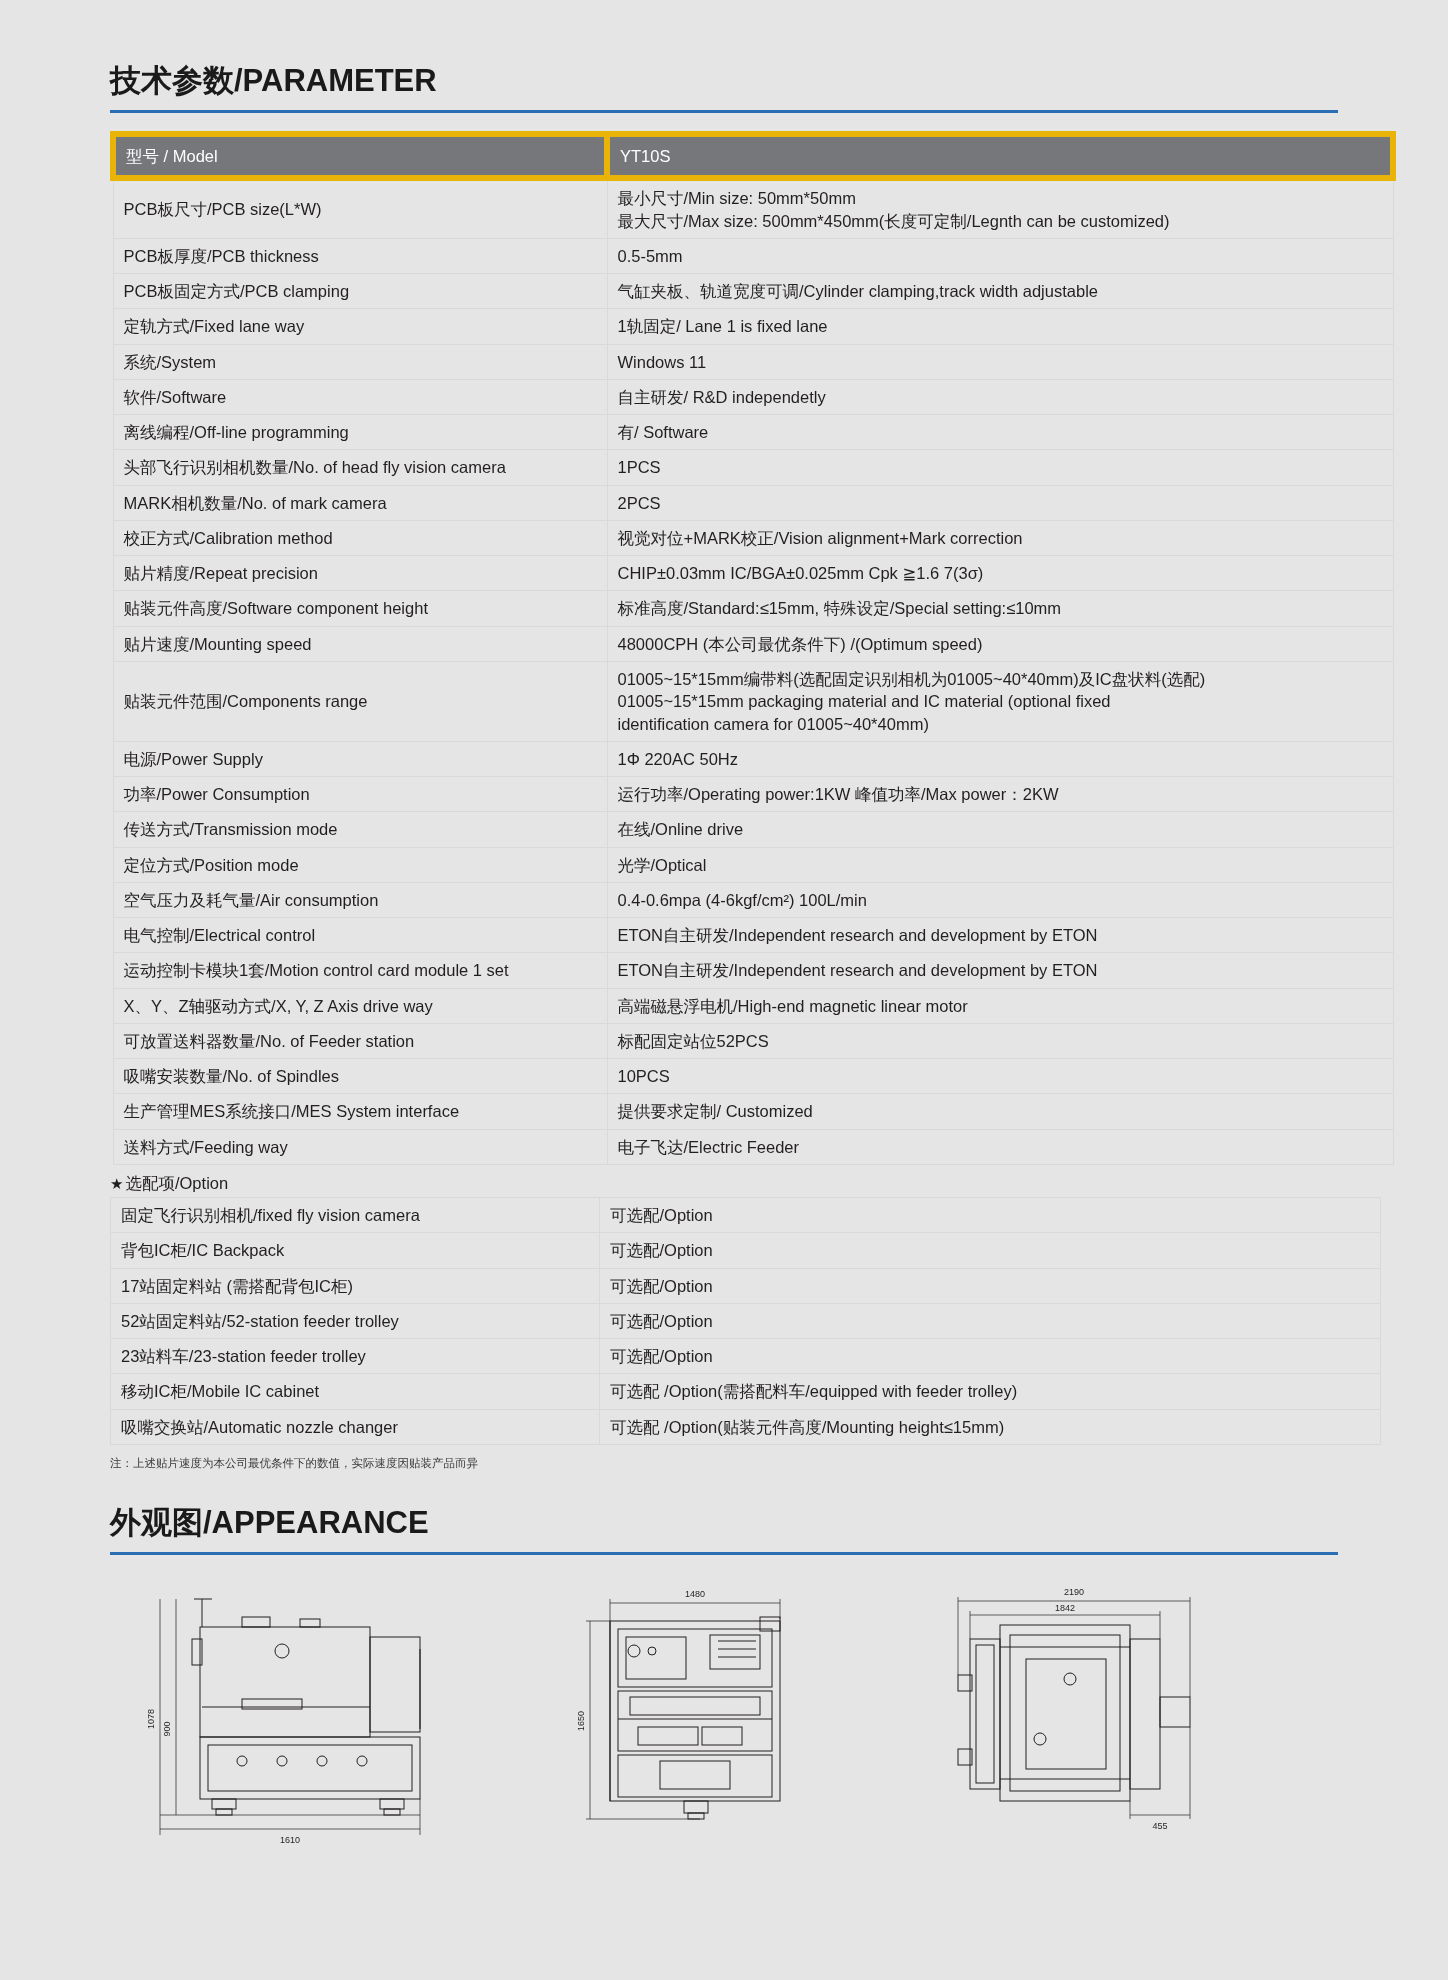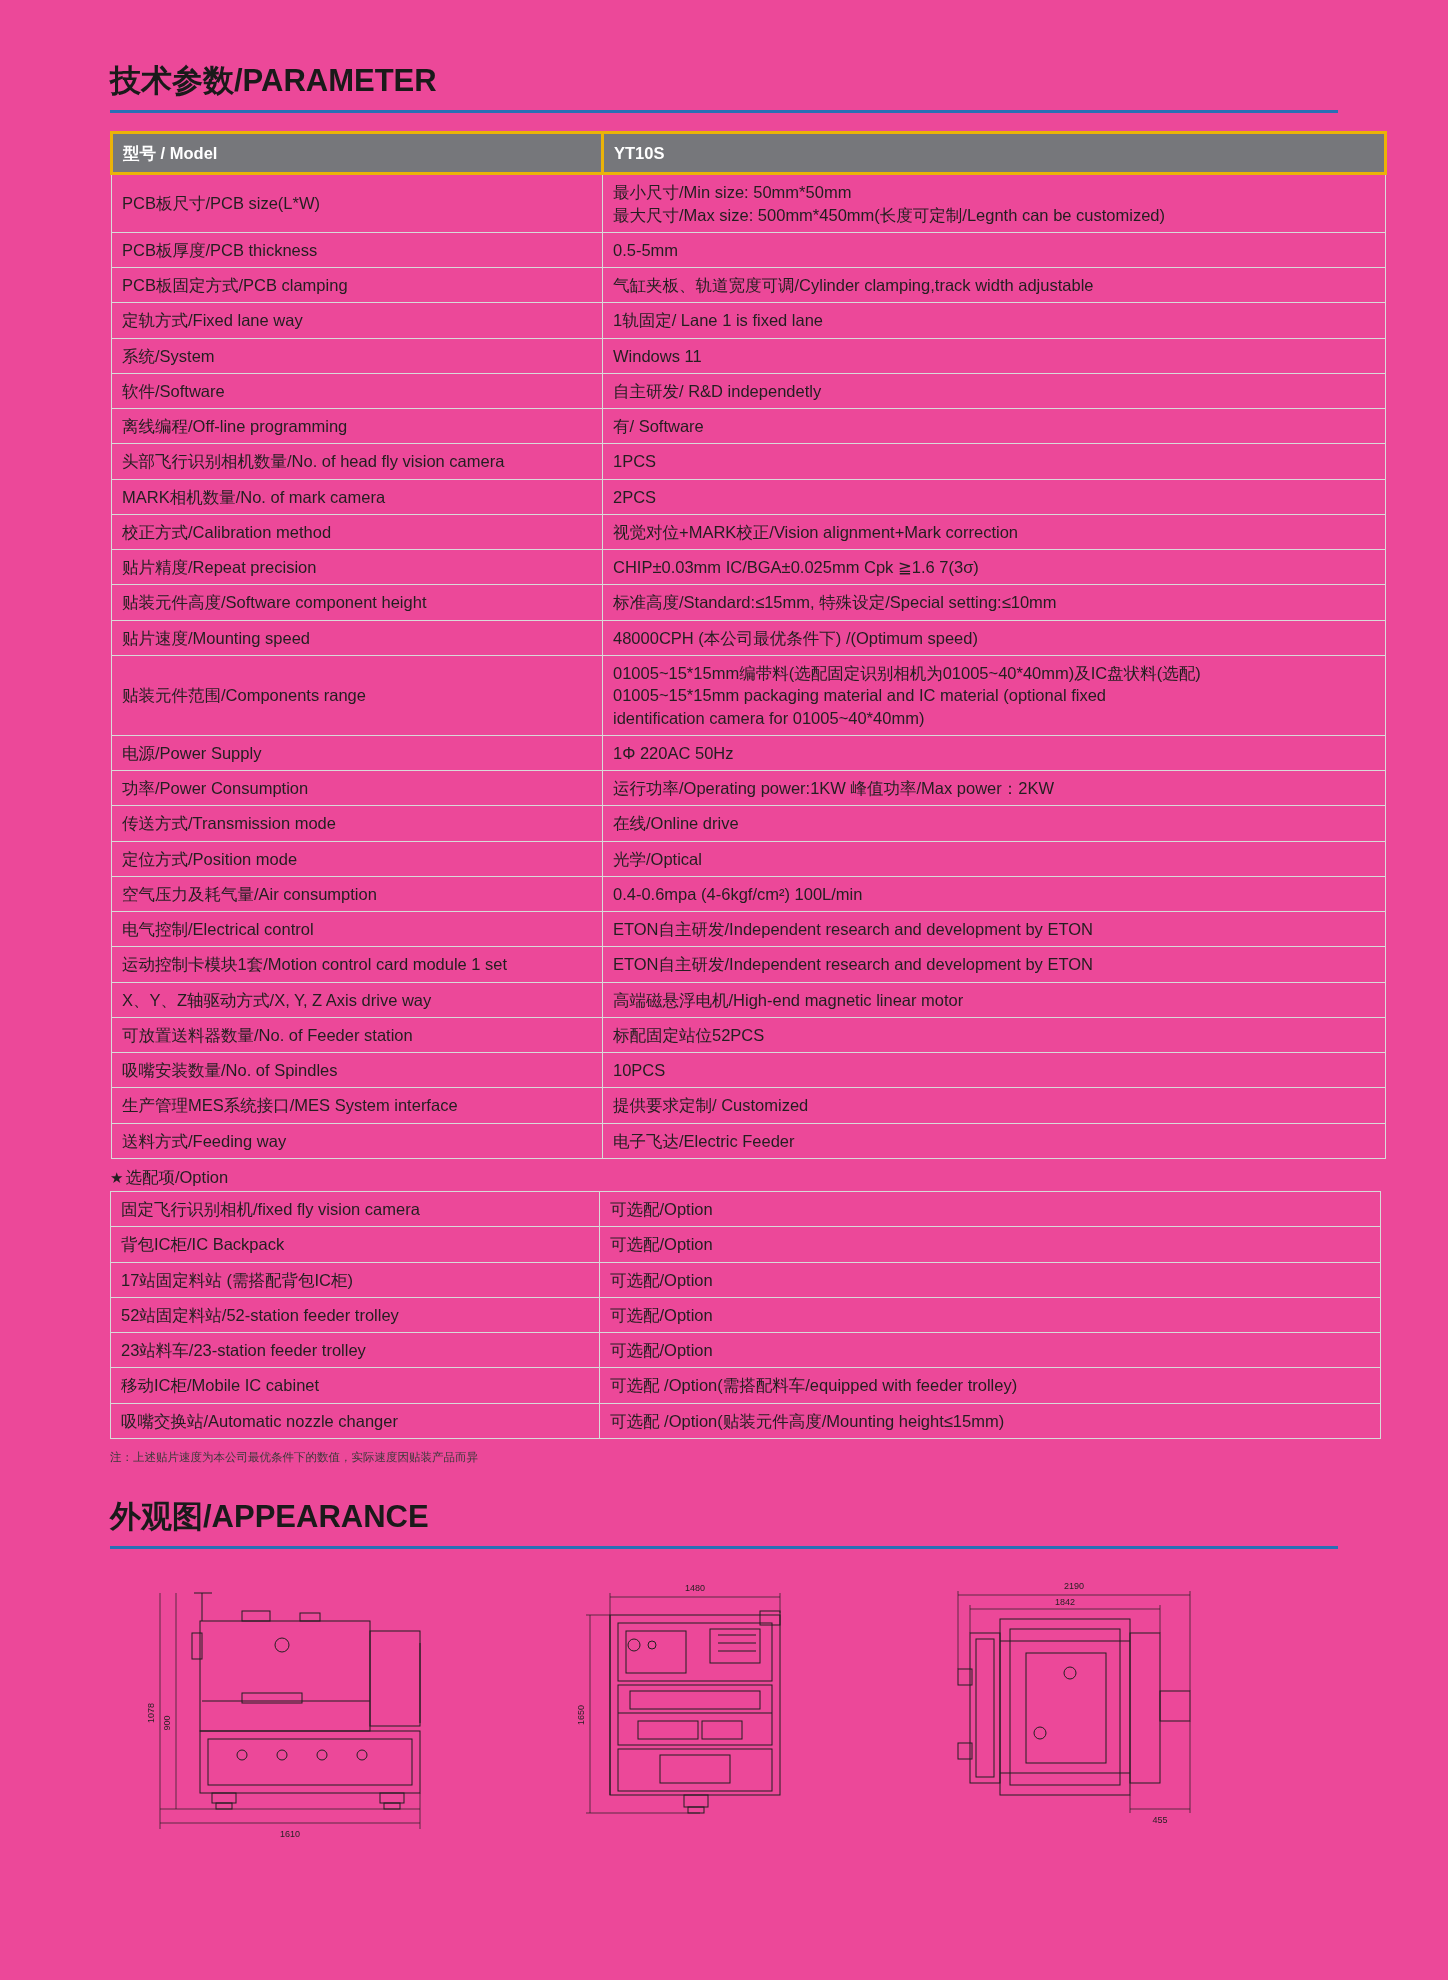--- a/index.html
+++ b/index.html
@@ -13,21 +13,21 @@
     position: relative;
     font-family: "Liberation Sans", sans-serif;
     color: #231f20;
     overflow: hidden;
   }
   .page {
     position: absolute;
     left: 0; top: 0;
     width: 1448px;
     height: 1980px;
-    background: #ec4899;
+    background: #e5e5e5;
   }
   .content {
     position: absolute;
     left: 110px;
     top: 60px;
     width: 1228px;
   }
 
   
   .section-head {
@@ -55,22 +55,22 @@
     border: 1px solid #d9d9d9;
     padding: 6px 10px;
     font-size: 16.5px;
     line-height: 1.35;
     vertical-align: middle;
     color: #231f20;
   }
   table.param tr.header td {
     background: #76777b;
     color: #ffffff;
-    font-weight: bold;
-    border: 3px solid #eab308;
+    font-weight: normal;
+    border: 6px solid #eab308;
     padding: 8px 10px;
     font-size: 16.5px;
   }
   td.label { width: 468px; }
   td.value { width: 760px; }
   .multi { white-space: pre-line; }
   .small-lines {
     font-size: 15px;
     line-height: 1.28;
   }

